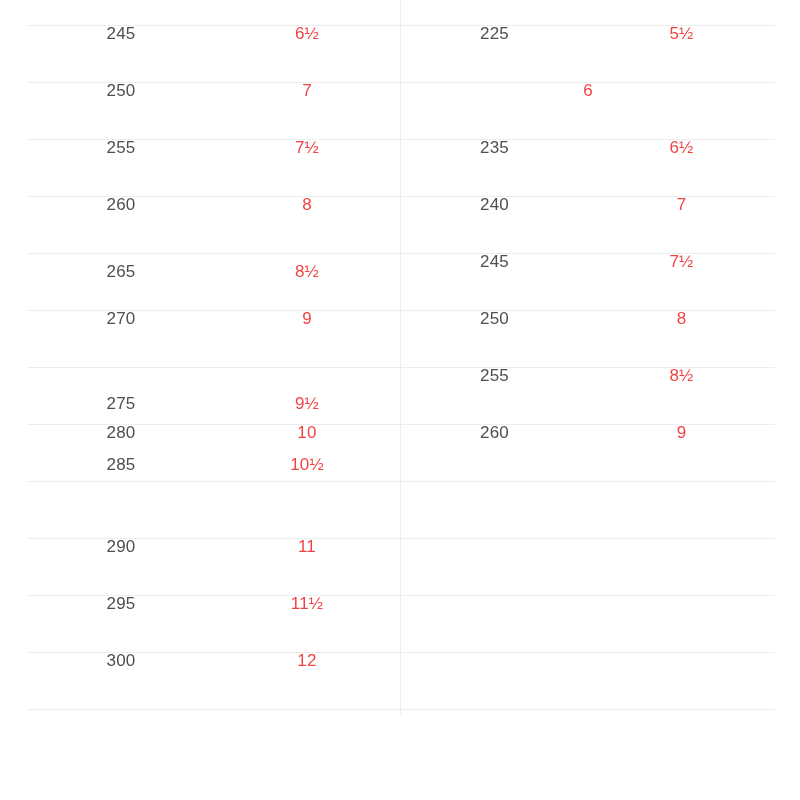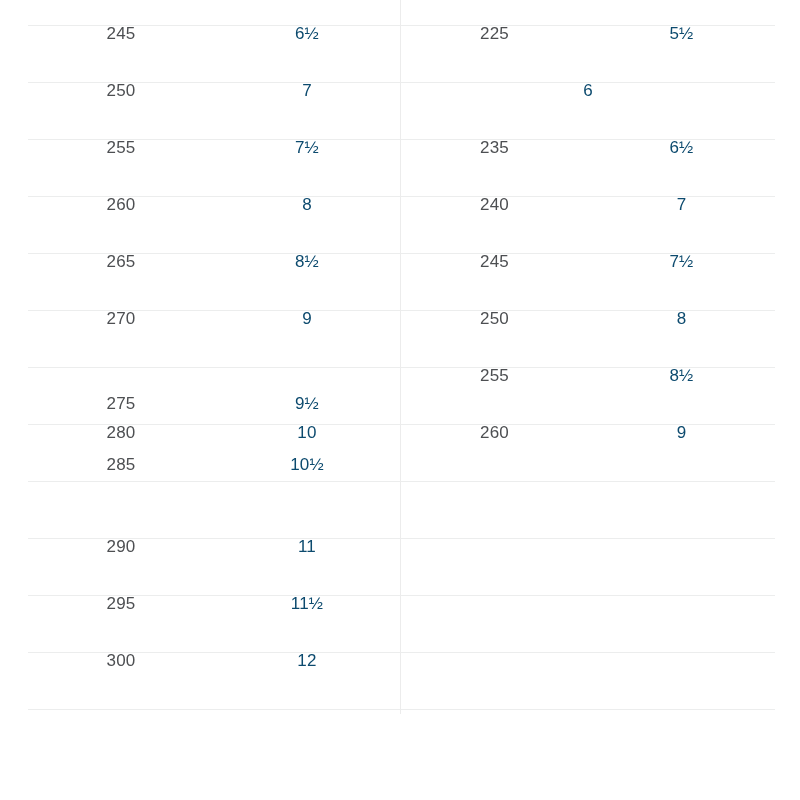--- a/index.html
+++ b/index.html
@@ -70,21 +70,21 @@
   .cell {
     flex: 1 1 50%;
     text-align: center;
     font-size: 17px;
     line-height: 1;
     color: #4d4f52;
     letter-spacing: 0.2px;
     white-space: nowrap;
   }
   .cell-mm   { color: #4d4f52; }
-  .cell-size { color: #0c4a6e; }
+  .cell-size { color: #ef4444; }
 </style>
 </head>
 <body>
 
 <div id="size-chart">
 
   <div class="rule-layer" id="rule-layer">
       <div class="rule" style="top: 25px;"></div>
       <div class="rule" style="top: 82px;"></div>
       <div class="rule" style="top: 139px;"></div>
@@ -116,21 +116,21 @@
         <div class="cell cell-size">7</div>
       </div>
       <div class="row" style="top: 139px;">
         <div class="cell cell-mm">255</div>
         <div class="cell cell-size">7½</div>
       </div>
       <div class="row" style="top: 196px;">
         <div class="cell cell-mm">260</div>
         <div class="cell cell-size">8</div>
       </div>
-      <div class="row" style="top: 253px;">
+      <div class="row" style="top: 263px;">
         <div class="cell cell-mm">265</div>
         <div class="cell cell-size">8½</div>
       </div>
       <div class="row" style="top: 310px;">
         <div class="cell cell-mm">270</div>
         <div class="cell cell-size">9</div>
       </div>
       <div class="row" style="top: 367px; margin-top: 28px;">
         <div class="cell cell-mm">275</div>
         <div class="cell cell-size">9½</div>

